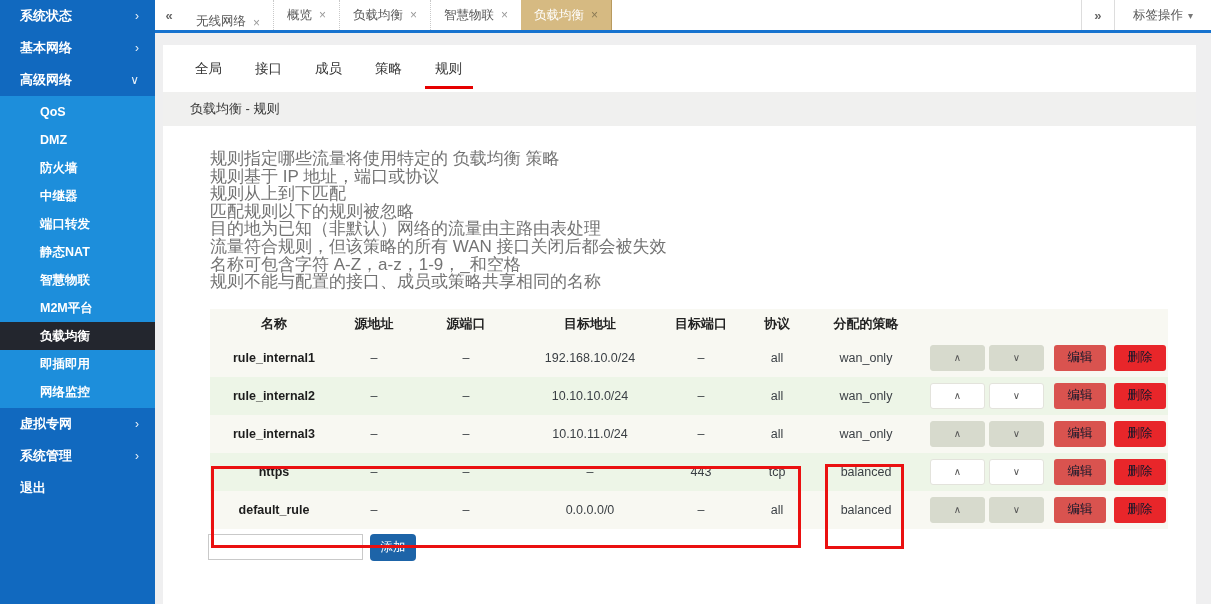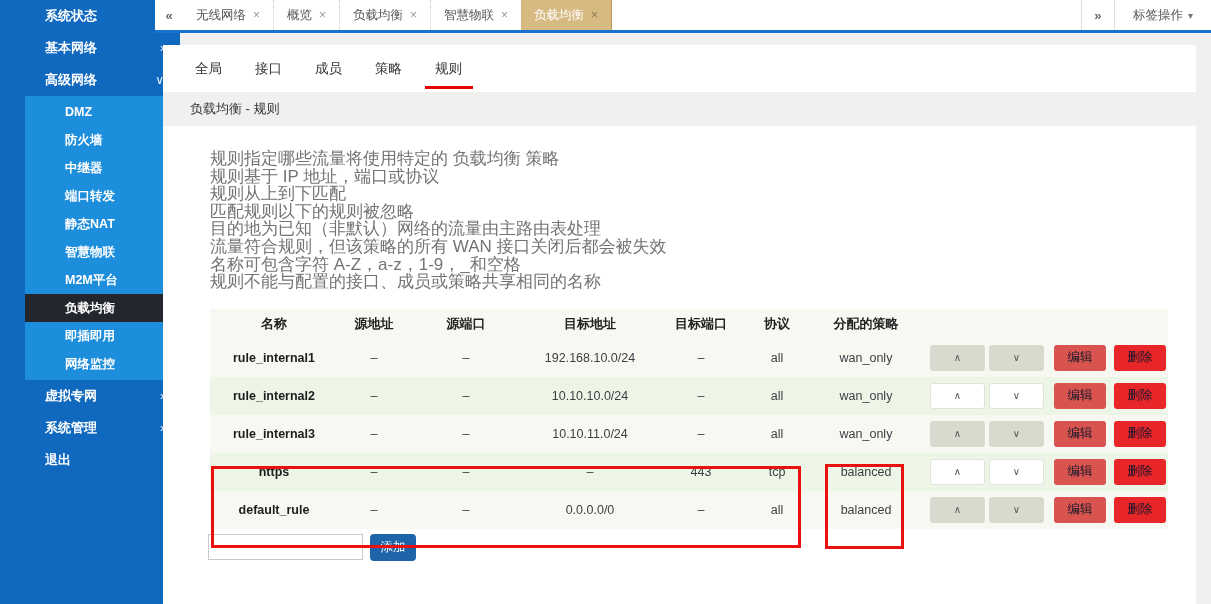--- a/index.html
+++ b/index.html
@@ -1,38 +1,38 @@
 <!DOCTYPE html>
 <html style="--sidebar_bg: #1169bf; --submenu_bg: #1d8edb; --selected_bg: #23262e; --topbar_line: #1673cf; --active_tab_bg: #d6ba82; --subtab_underline: #e60000; --edit_btn: #d9534f; --delete_btn: #e8262a; --add_btn: #1d64a8; --annotation_red: #ea1010;"><head>
 <meta charset="utf-8">
 <style>
   html,body{margin:0;padding:0;}
   body{font-family:"Liberation Sans","DejaVu Sans",sans-serif;}
   .page{position:relative;width:1211px;height:604px;background:#efeff0;overflow:hidden;}
 
   
   .sidebar{position:absolute;left:0;top:0;bottom:0;width:155px;
-    background:var(--sidebar_bg,#1169bf);color:#fff;padding-left:25px;}
+    background:var(--sidebar_bg,#1169bf);color:#fff;}
   .side-item{height:32px;display:flex;align-items:center;justify-content:space-between;
     padding:0 16px 0 20px;font-size:13px;font-weight:bold;cursor:pointer;}
   .side-item .arr{font-weight:normal;font-size:12px;opacity:.9;}
   .side-sub{background:var(--submenu_bg,#1d8edb);padding:2px 0;}
   .sub-item{height:28px;display:flex;align-items:center;padding-left:40px;
     font-size:12.5px;font-weight:bold;cursor:pointer;}
   .sub-item.selected{background:var(--selected_bg,#23262e);}
 
   
   .topbar{position:absolute;left:155px;right:0;top:0;height:30px;background:#fff;
     border-bottom:3px solid var(--topbar_line,#1673cf);display:flex;align-items:stretch;}
   .nav-btn{width:28px;display:flex;align-items:center;justify-content:center;
     color:#666;font-size:13px;font-weight:bold;cursor:pointer;}
   .tabs{display:flex;align-items:stretch;}
   .tab{display:flex;align-items:center;gap:7px;padding:0 13px;font-size:12.5px;
     color:#555;border-left:1px dotted #c9c9c9;cursor:pointer;white-space:nowrap;}
-  .tab:first-child{border-left:none;}
+  .tab:first-child{border-left:none;align-items:flex-end;}
   .tab .x{color:#999;font-size:12px;}
   .tab.active{background:var(--active_tab_bg,#d6ba82);color:#fff;border-left:none;
     border-right:1px solid #b89a5e;}
   .tab.active .x{color:#8a7a55;}
   .topbar .right{margin-left:auto;display:flex;align-items:stretch;}
   .right .nav-btn{border-left:1px solid #ddd;border-right:1px solid #ddd;width:32px;}
   .tab-menu{display:flex;align-items:center;gap:5px;padding:0 18px;font-size:12.5px;
     color:#555;cursor:pointer;}
   .tab-menu .caret{font-size:10px;color:#777;}
 
@@ -92,20 +92,21 @@
     </div>
     <div class="side-item">
       <span>基本网络</span>
       <span class="arr">›</span>
     </div>
     <div class="side-item">
       <span>高级网络</span>
       <span class="arr">∨</span>
     </div>
     <div class="side-sub">
+      <div class="sub-item">QoS</div>
       <div class="sub-item">DMZ</div>
       <div class="sub-item">防火墙</div>
       <div class="sub-item">中继器</div>
       <div class="sub-item">端口转发</div>
       <div class="sub-item">静态NAT</div>
       <div class="sub-item">智慧物联</div>
       <div class="sub-item">M2M平台</div>
       <div class="sub-item selected">负载均衡</div>
       <div class="sub-item">即插即用</div>
       <div class="sub-item">网络监控</div>

